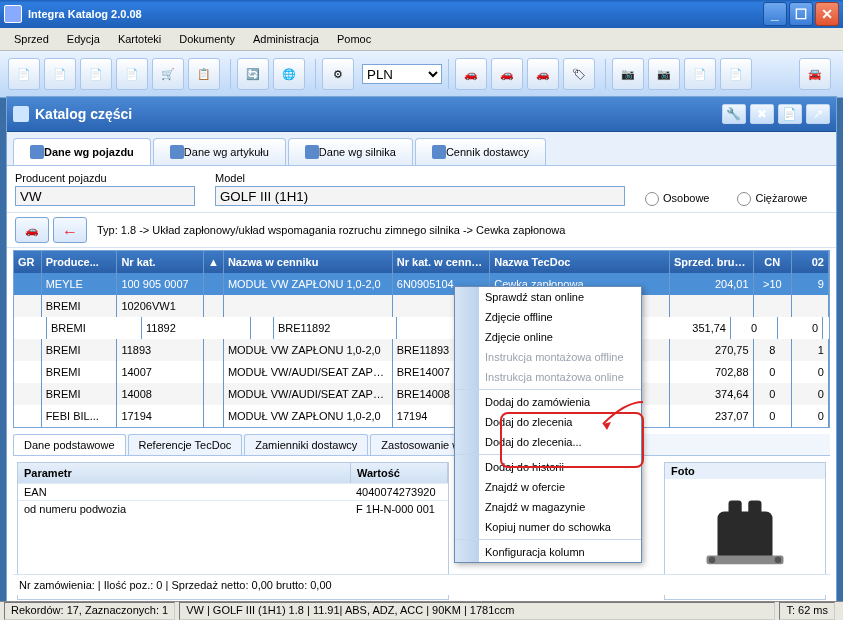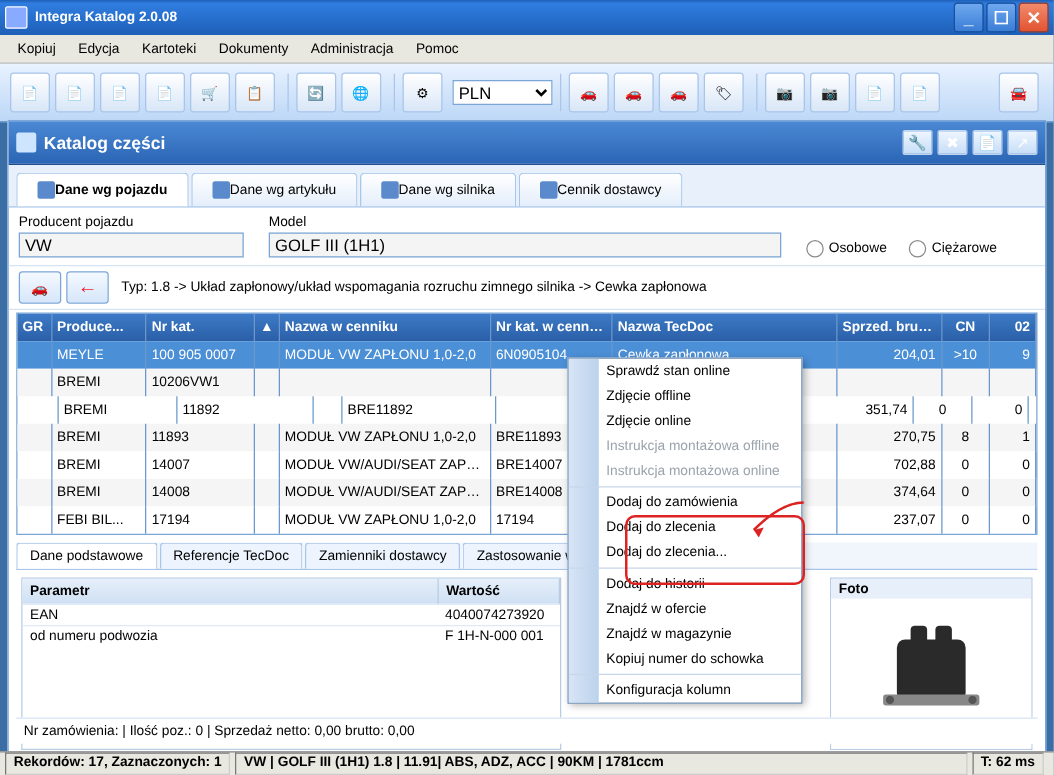--- a/index.html
+++ b/index.html
@@ -20,21 +20,21 @@
 .panel-hdr b{font-size:14px}
 .panel-hdr .hbtn{width:22px;height:18px;border:1px solid #c0d6f0;border-radius:2px;margin-left:4px;background:linear-gradient(#eef6ff,#c7ddf7);display:flex;align-items:center;justify-content:center;font-size:12px}
 .tabs{display:flex;background:#e8f0fb;padding:6px 6px 0;border-bottom:1px solid #a9c6ea}
 .tab{padding:6px 16px;border:1px solid #a9c6ea;border-bottom:none;background:linear-gradient(#fff,#e4eefb);border-radius:4px 4px 0 0;margin-right:2px;display:flex;align-items:center;gap:0}
 .tab.active{background:#fff;font-weight:bold}
 .tab .ti{width:14px;height:14px;background:#5a8acb;border-radius:2px}
 .filters{padding:6px 8px;display:flex;gap:20px;align-items:flex-end;border-bottom:1px solid #d6e3f3}
 .filters .grp{display:flex;flex-direction:column;gap:2px}
 .filters input[type=text]{border:1px solid #7aa5d6;height:18px;padding:0 4px}
 .filters input[readonly]{background:#f4f4f4}
-.radio-grp{display:flex;gap:18px;align-items:flex-end}
+.radio-grp{display:flex;gap:28px;align-items:flex-end}
 .radio-grp span{display:inline-block;width:12px;height:12px;border:1px solid #8a8a8a;border-radius:50%;margin-right:4px;vertical-align:middle}
 .navrow{padding:4px 8px;display:flex;align-items:center;gap:4px;border-bottom:1px solid #d6e3f3}
 .navrow .navbtn{width:32px;height:24px;border:1px solid #7aa5d6;background:linear-gradient(#f4f9ff,#d6e6fa);border-radius:3px;display:flex;align-items:center;justify-content:center}
 .navrow .back{color:#e23;font-size:16px;font-weight:bold}
 .grid-wrap{border:1px solid #7aa5d6;margin:2px 6px}
 .grid-head{display:flex;background:linear-gradient(#3d7ac6,#2a5fa7);color:#fff;height:22px;align-items:center;font-weight:bold}
 .grid-head .col,.row .col{border-right:1px solid #6a98cd;padding:0 4px;overflow:hidden;white-space:nowrap;text-overflow:ellipsis;height:22px;line-height:22px}
 .row{display:flex}
 .row.alt{background:#f5f5f5}
 .row.sel{background:#4b8fd6;color:#fff}
@@ -49,21 +49,21 @@
 .ph div{padding:4px 6px;border-right:1px solid #b8cce4}
 .pr{display:flex;border-top:1px solid #e0eaf5}
 .pr div{padding:2px 6px}
 .pc-l{width:320px}.pc-r{flex:1}
 .foto-box{border:1px solid #b8cce4}
 .foto-lbl{background:#e6effa;padding:2px 6px;font-weight:bold}
 .foto-img{width:160px;height:120px;background:#fff;display:flex;align-items:center;justify-content:center}
 .foto-img svg{width:110px;height:90px}
 .statusline{position:absolute;left:6px;right:6px;bottom:6px;padding:4px 6px;background:#fff;border-top:1px solid #d6e3f3;font-size:11px}
 .statusbar{position:absolute;left:0;right:0;bottom:0;height:18px;background:#e8e8e0;border-top:1px solid #888;display:flex;align-items:center;padding:0 4px;font-weight:bold}
-.statusbar .cell{border:1px inset #ccc;padding:0 6px;margin-right:4px;height:16px;line-height:14px;font-weight:bold}
+.statusbar .cell{border:1px inset #ccc;padding:0 6px;margin-right:4px;height:16px;line-height:14px;font-weight:normal}
 .ctx{position:absolute;left:454px;top:286px;width:186px;background:#fff;border:1px solid #6a8cb3;box-shadow:2px 2px 6px rgba(0,0,0,.3);z-index:20}
 .ctx .strip{position:absolute;left:0;top:0;bottom:0;width:24px;background:linear-gradient(90deg,#d7e5f6,#bcd2ec)}
 .ctx .item{position:relative;padding:4px 10px 4px 30px;cursor:default}
 .ctx .item.dis{color:#9aa3ad}
 .ctx .item.sep-b{border-bottom:1px solid #c7d6ea;margin-bottom:2px;padding-bottom:6px}
 .ctx .ic{position:absolute;left:4px;top:3px;width:16px;height:16px;border-radius:2px}
 .callout{position:absolute;left:500px;top:412px;width:140px;height:52px;border:2px solid #d22;border-radius:8px;z-index:25;pointer-events:none}
 .arrow{position:absolute;left:595px;top:400px;width:50px;height:30px;z-index:25;pointer-events:none}
 .arrow svg{width:50px;height:30px}
 </style>
@@ -74,21 +74,21 @@
   <div class="ico"></div>
   <span>Integra Katalog 2.0.08</span>
   <div class="btns">
     <div class="wb">_</div>
     <div class="wb">☐</div>
     <div class="wb close">✕</div>
   </div>
 </div>
 
 <div class="menubar">
-  <span>Kopiuj</span>
+  <span>Sprzed</span>
   <span>Edycja</span>
   <span>Kartoteki</span>
   <span>Dokumenty</span>
   <span>Administracja</span>
   <span>Pomoc</span>
 </div>
 
 <div class="toolbar">
   <div class="tool-btn">📄</div>
   <div class="tool-btn">📄</div>

